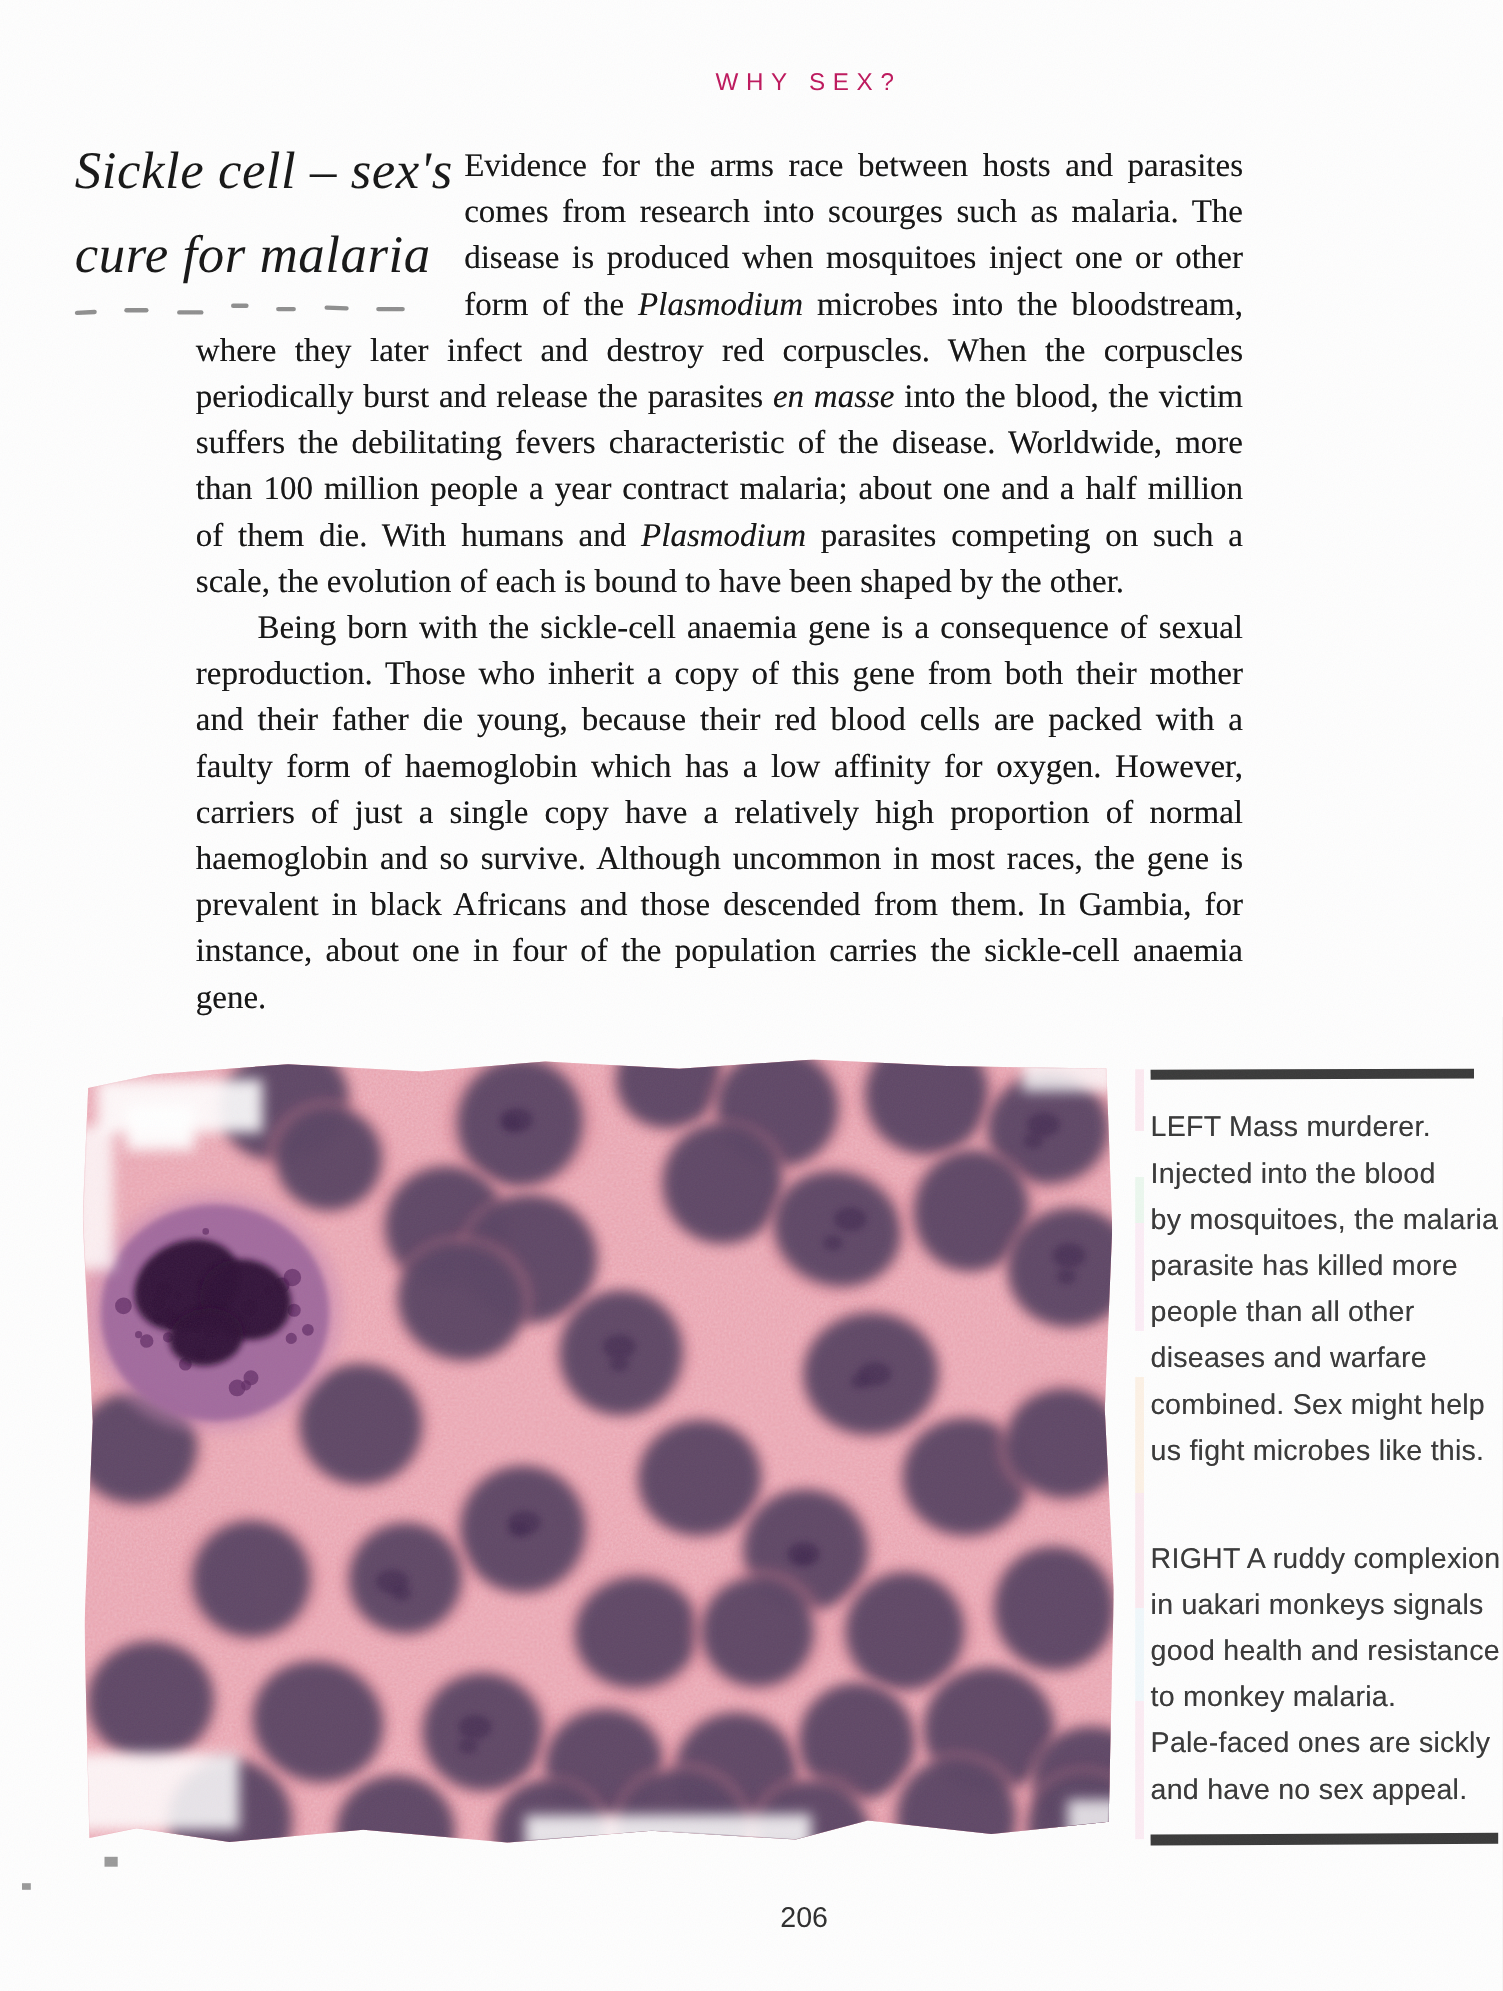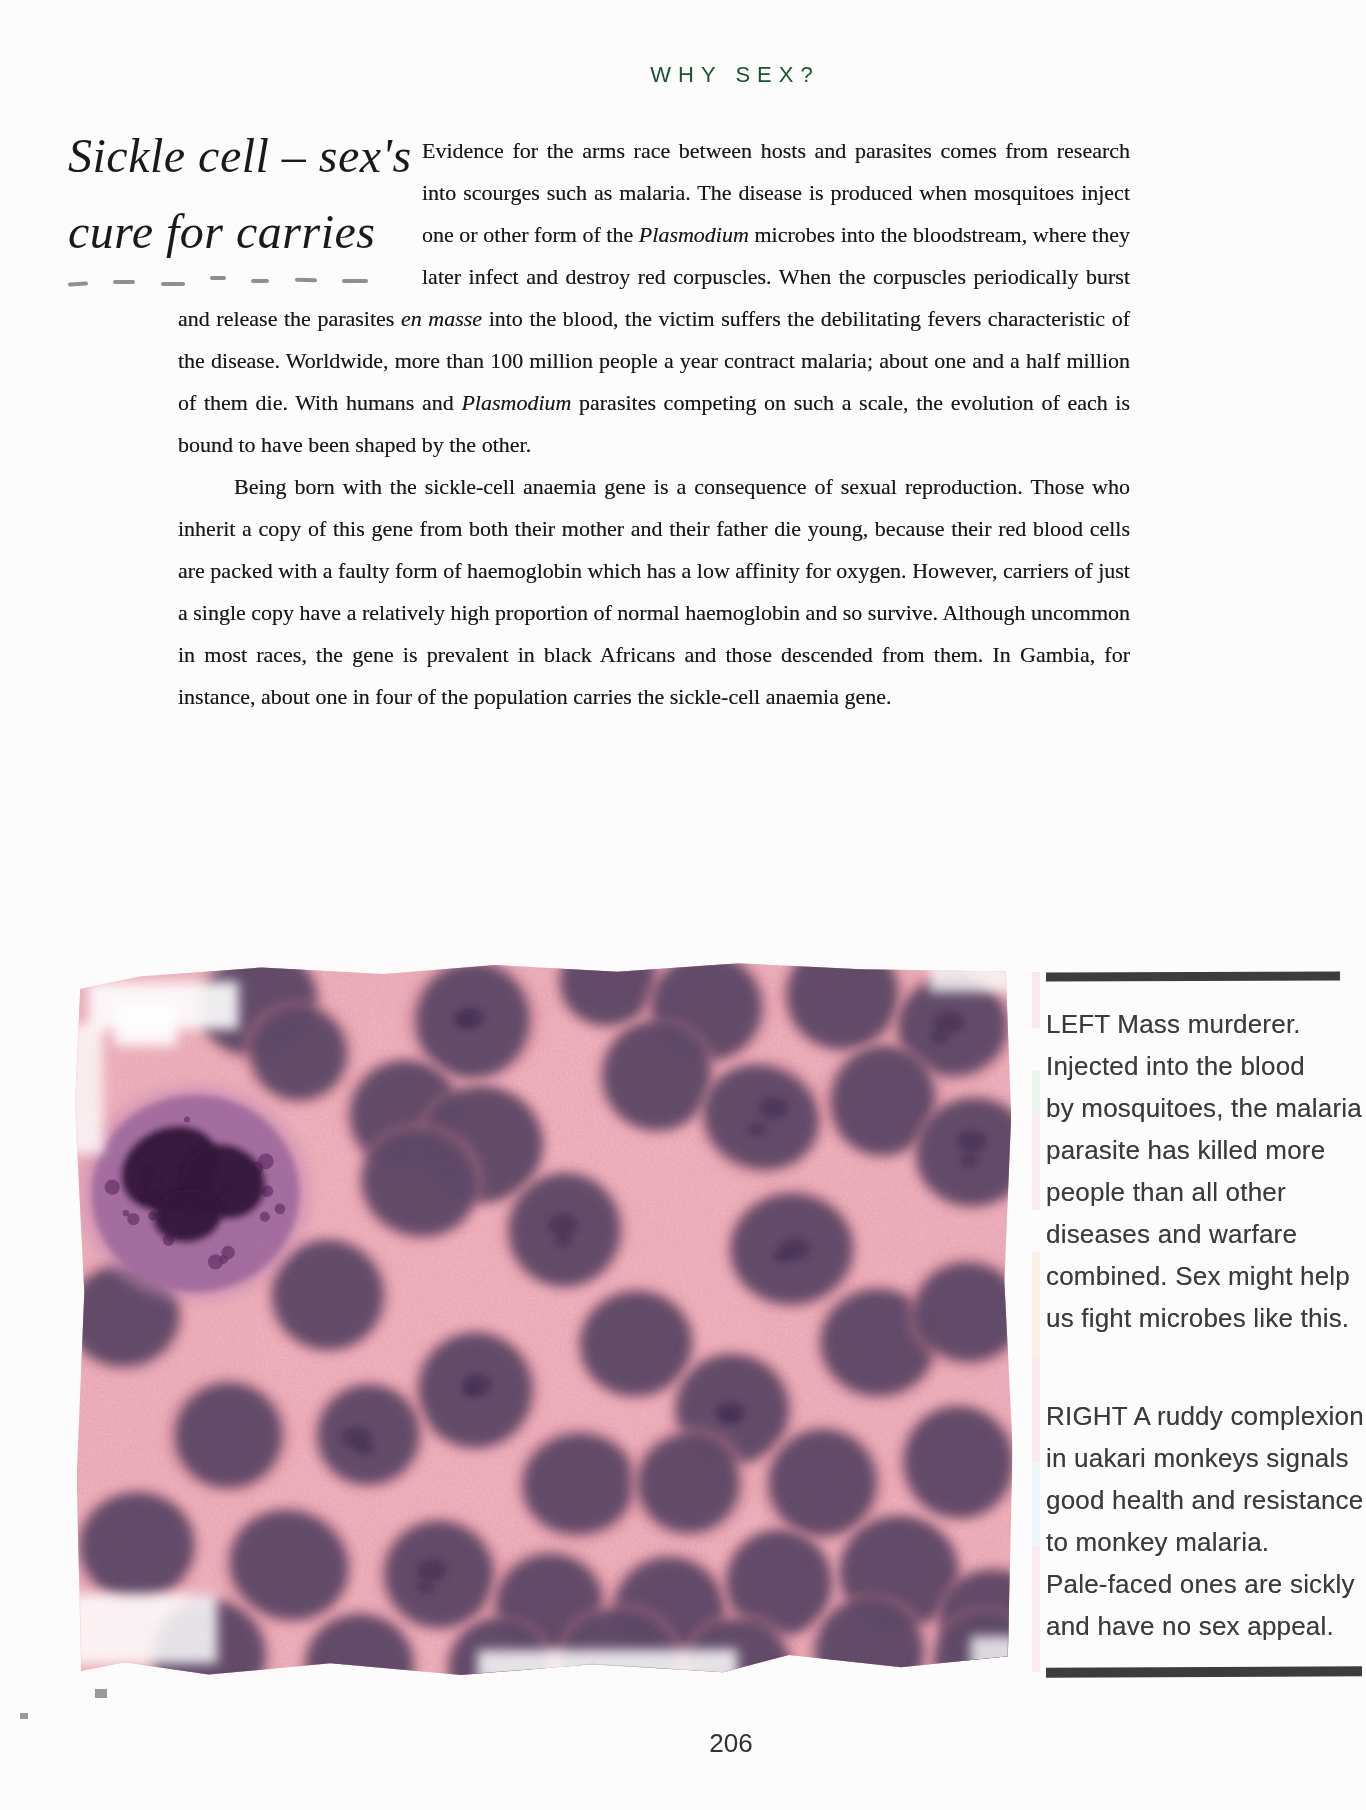--- a/index.html
+++ b/index.html
@@ -7,41 +7,41 @@
   .page{
     position:relative;width:1366px;height:1810px;margin:0 auto;
     background:#fefefe;overflow:hidden;
   }
   
   .page-grain{position:absolute;inset:0;width:100%;height:100%;opacity:.05;pointer-events:none;z-index:50;}
 
   .running-head{
     position:absolute;top:62px;left:735px;transform:translateX(-50%);
     font-family:"Liberation Sans",sans-serif;font-size:22px;letter-spacing:7px;
-    color:#14532d;white-space:nowrap;
+    color:#be185d;white-space:nowrap;
   }
 
   .title-block{position:absolute;left:68px;top:118px;width:330px;}
   .title-line{
     font-family:"Liberation Serif",serif;font-style:italic;font-size:48px;
     line-height:76px;color:#161616;white-space:nowrap;letter-spacing:.5px;
   }
   .title-dashes{margin-top:10px;display:flex;align-items:center;width:300px;justify-content:space-between;}
   .title-dashes span{display:inline-block;height:4px;background:#8f8f8f;border-radius:2px;}
   .title-dashes span:nth-child(1){width:20px;transform:translateY(2px) rotate(-3deg);}
   .title-dashes span:nth-child(2){width:22px;}
   .title-dashes span:nth-child(3){width:24px;transform:translateY(2px);}
   .title-dashes span:nth-child(4){width:16px;transform:translateY(-4px);}
   .title-dashes span:nth-child(5){width:18px;transform:translateY(-1px);}
   .title-dashes span:nth-child(6){width:22px;transform:translateY(-2px) rotate(2deg);}
   .title-dashes span:nth-child(7){width:26px;transform:translateY(-1px);}
 
   .body-column{
     position:absolute;left:178px;top:130px;width:952px;
-    font-size:22px;line-height:42px;color:#141414;text-align:justify;
+    font-size:30px;line-height:42px;color:#141414;text-align:justify;
     text-shadow:0 0 .6px rgba(20,20,20,.55);
   }
   .float-spacer{float:left;width:244px;height:152px;}
   .body-column p{margin:0;}
   .para2{text-indent:56px;}
   .it{font-style:italic;}
 
   
   .photo-wrap{
     position:absolute;left:76px;top:962px;width:936px;height:714px;
@@ -82,21 +82,21 @@
 </style>
 </head>
 <body>
 
 <div class="page">
 
   <div class="running-head">WHY SEX?</div>
 
   <div class="title-block">
     <div class="title-line">Sickle cell – sex's</div>
-    <div class="title-line">cure for carries</div>
+    <div class="title-line">cure for malaria</div>
     <div class="title-dashes">
       <span></span>
         <span></span>
         <span></span>
         <span></span>
         <span></span>
         <span></span>
         <span></span>
     </div>
   </div>

